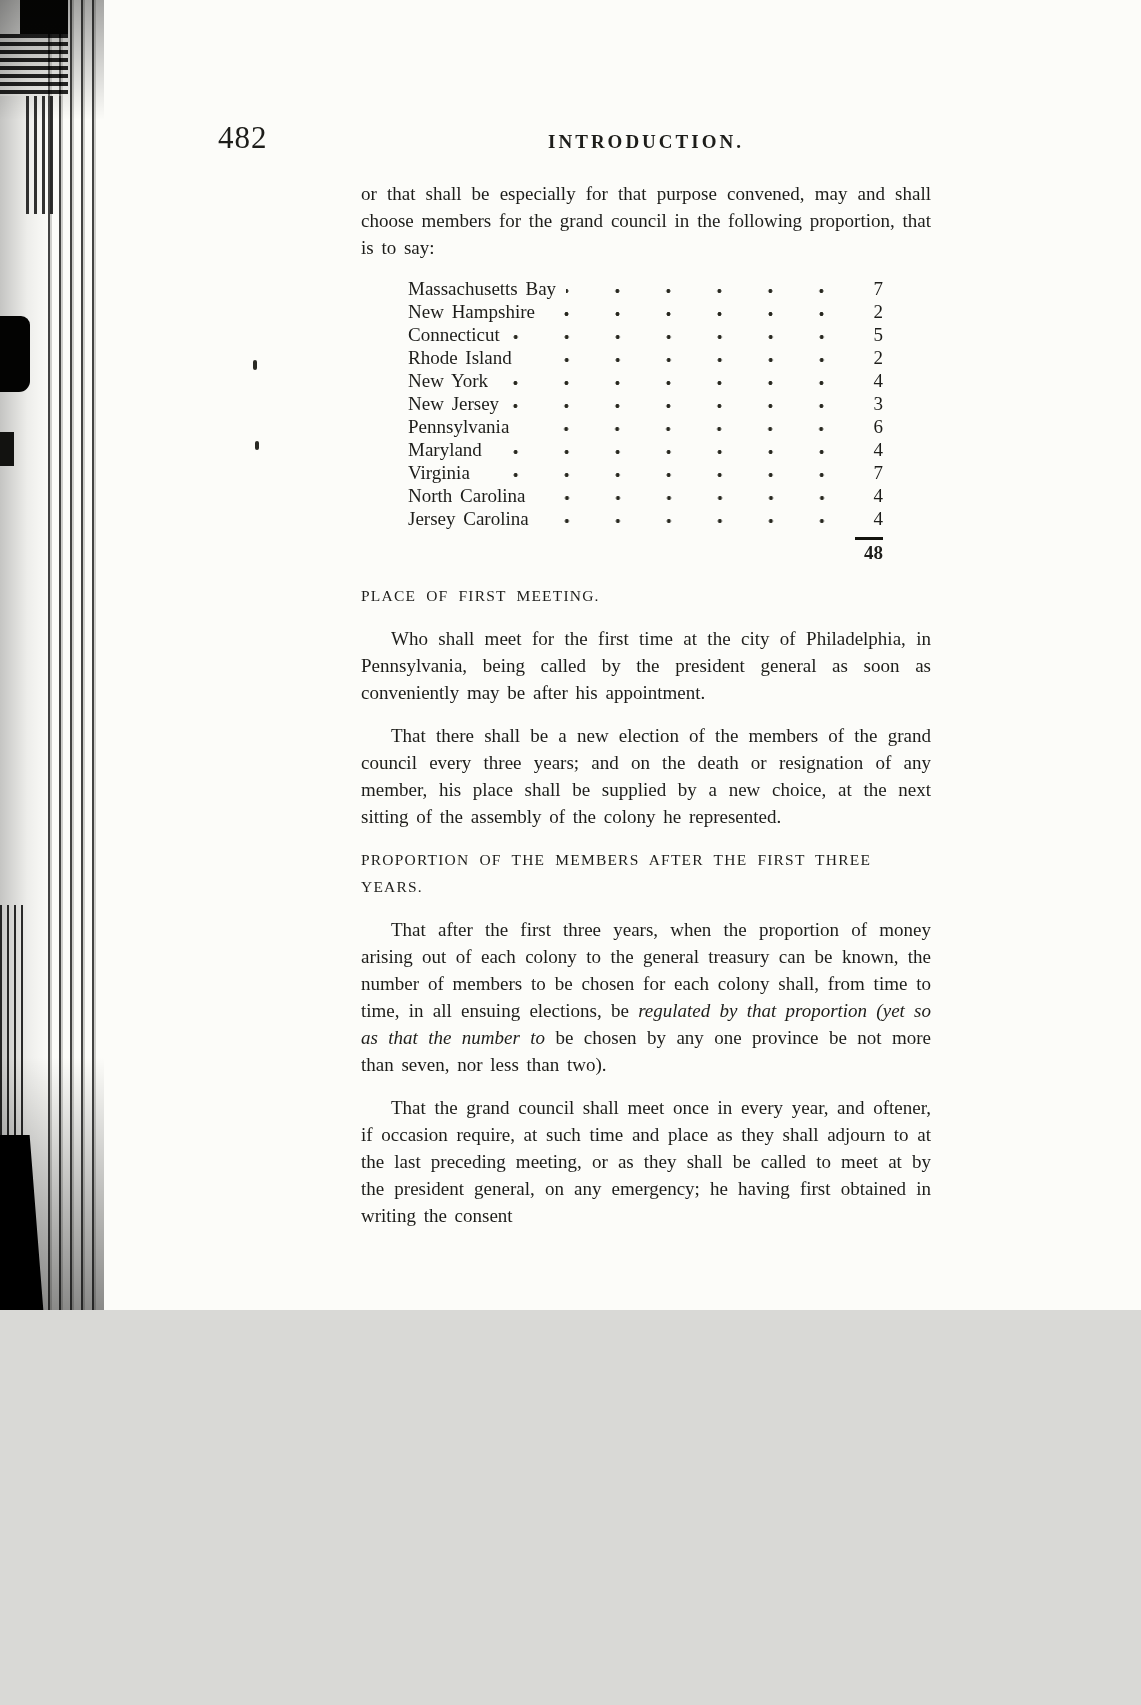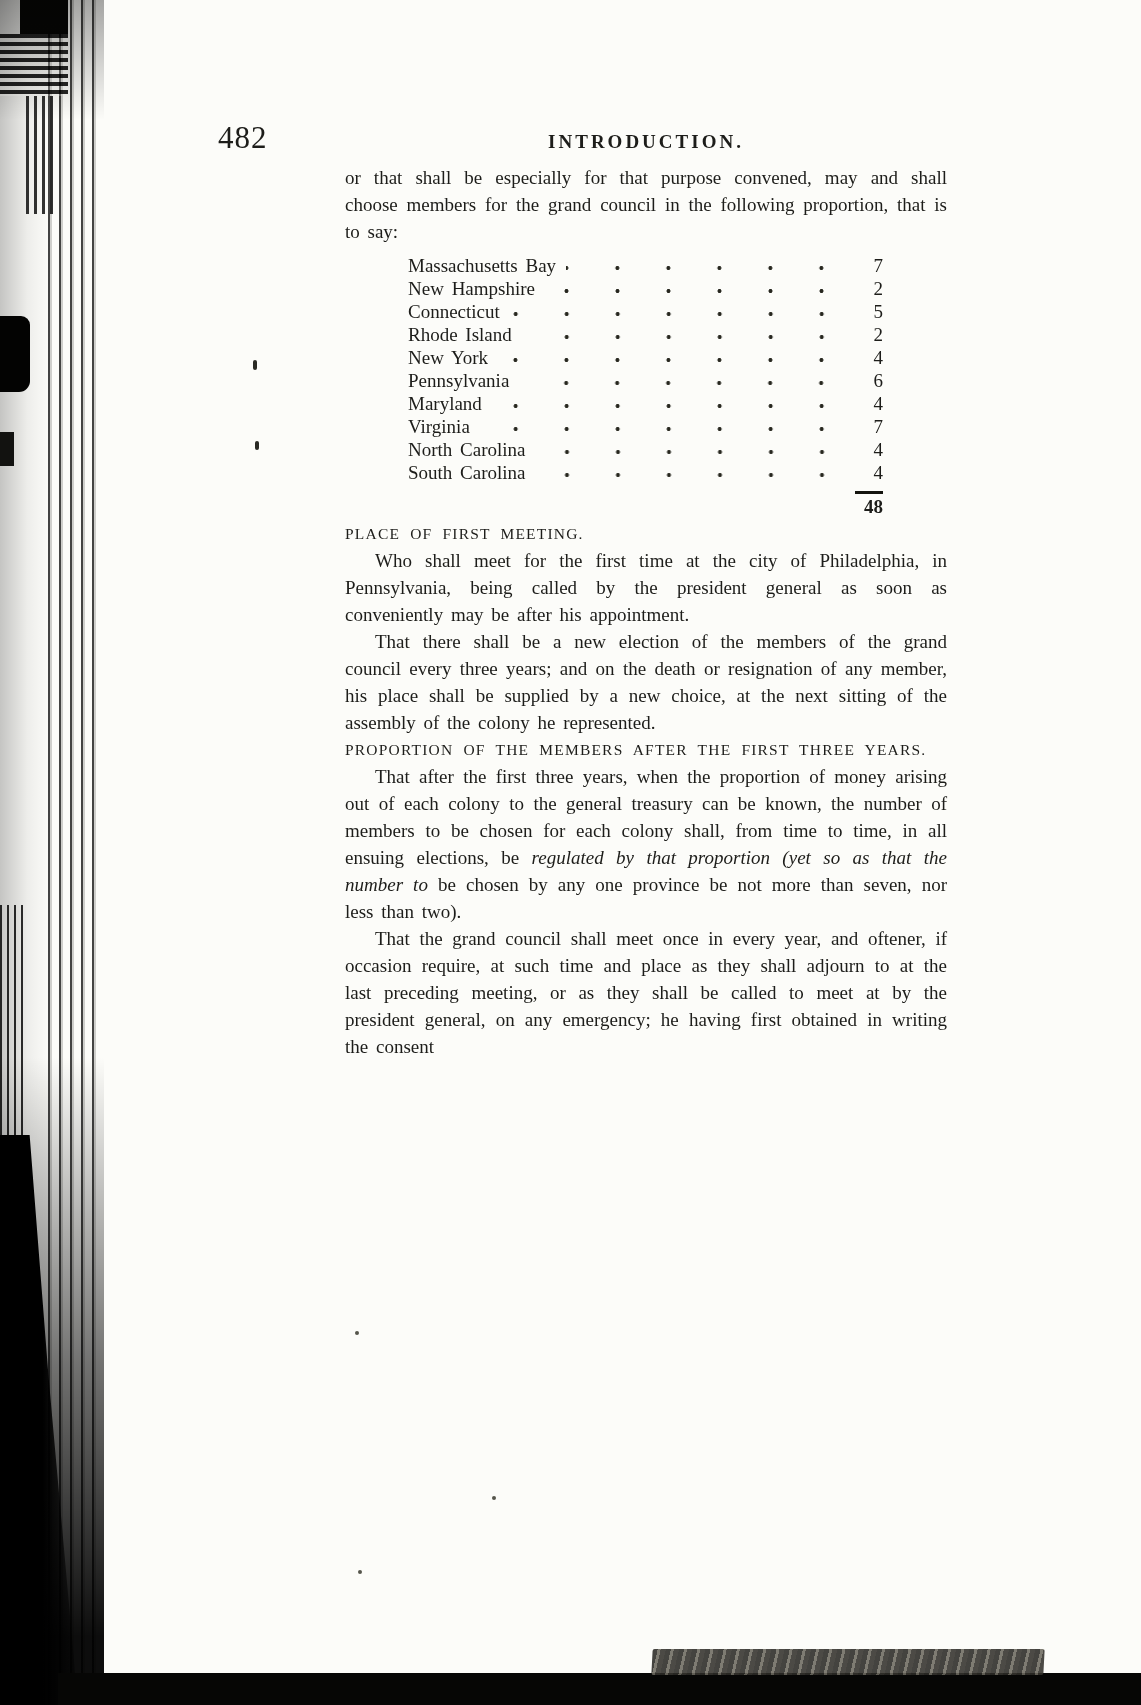--- a/index.html
+++ b/index.html
@@ -1,19 +1,19 @@
 <!DOCTYPE html>
 <html><head>
 <meta charset="utf-8">
 <style>
   html, body { margin: 0; padding: 0; background: #d9d9d6; }
   .sheet {
     position: relative;
     width: 1141px;
-    height: 1705px;
+    height: 1310px;
     background: #fcfcf9;
     overflow: hidden;
     font-family: "Liberation Serif", serif;
     color: #1d1d1a;
   }
 
   
   .page-number {
     position: absolute;
     left: 218px;
@@ -34,21 +34,21 @@
   .content {
     position: absolute;
     left: 345px;
     top: 164px;
     width: 602px;
     font-size: 19px;
     line-height: 27px;
     text-align: justify;
     word-spacing: 3px;
   }
-  .content p { margin: 0; }
+  .content p { margin: 16px; }
   .para { text-indent: 30px; }
 
   
   .apportionment { margin: 9px 64px 0 63px; }
   .app-row {
     display: flex;
     align-items: stretch;
     line-height: 23px;
     font-size: 19px;
   }
@@ -187,41 +187,46 @@
         <span class="colony">Rhode Island</span>
         <span class="leader"></span>
         <span class="num">2</span>
       </div>
       <div class="app-row">
         <span class="colony">New York</span>
         <span class="leader"></span>
         <span class="num">4</span>
       </div>
       <div class="app-row">
+        <span class="colony">New Jersey</span>
+        <span class="leader"></span>
+        <span class="num">3</span>
+      </div>
+      <div class="app-row">
         <span class="colony">Pennsylvania</span>
         <span class="leader"></span>
         <span class="num">6</span>
       </div>
       <div class="app-row">
         <span class="colony">Maryland</span>
         <span class="leader"></span>
         <span class="num">4</span>
       </div>
       <div class="app-row">
         <span class="colony">Virginia</span>
         <span class="leader"></span>
         <span class="num">7</span>
       </div>
       <div class="app-row">
         <span class="colony">North Carolina</span>
         <span class="leader"></span>
         <span class="num">4</span>
       </div>
       <div class="app-row">
-        <span class="colony">South Carolina</span>
+        <span class="colony">Jersey Carolina</span>
         <span class="leader"></span>
         <span class="num">4</span>
       </div>
       <div class="total-rule"></div>
       <div class="total-wrap">
         <span class="num">48</span>
       </div>
     </div>
 
     <p class="sec-head">PLACE OF FIRST MEETING.</p>

